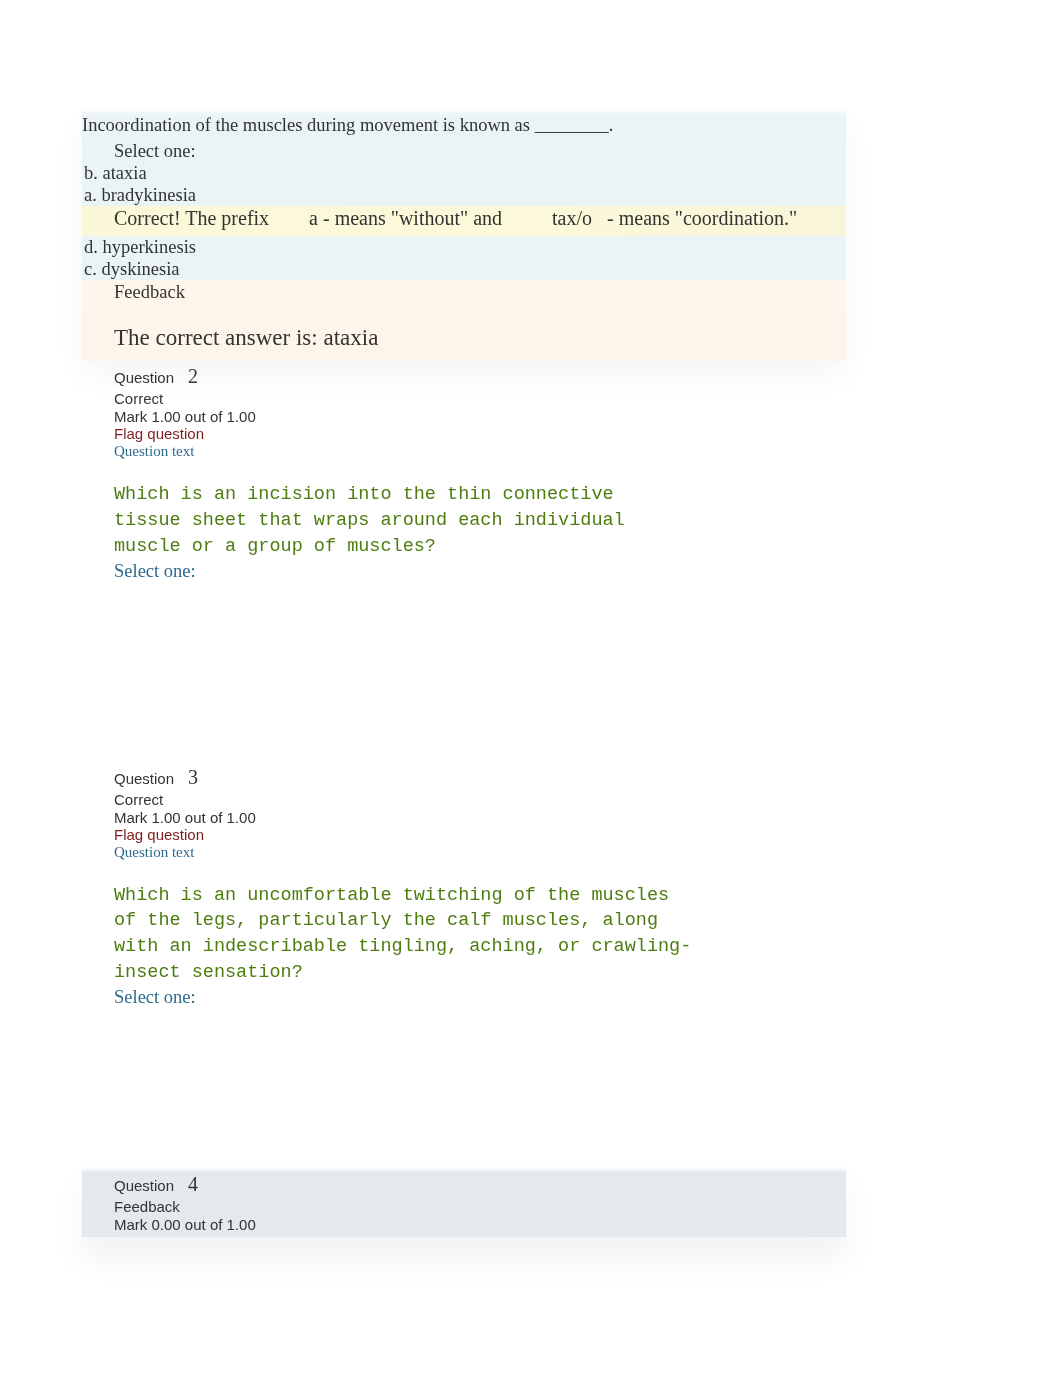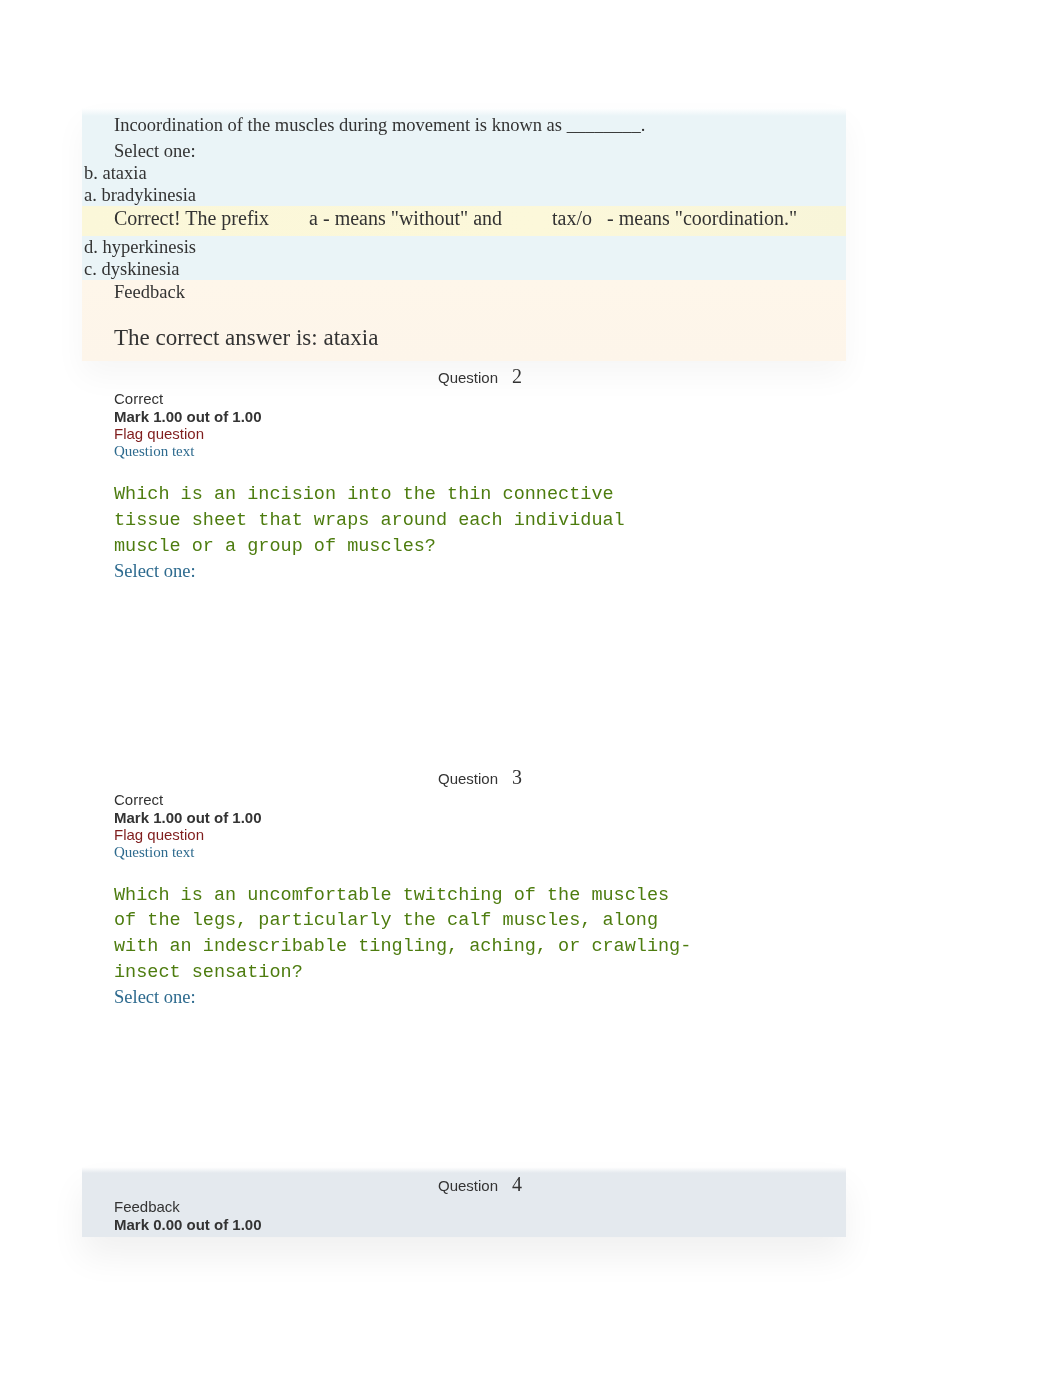--- a/index.html
+++ b/index.html
@@ -21,21 +21,20 @@
       width: 764px;
     }
     .q1-box {
       background: linear-gradient(to bottom, #ffffff 0%, #eaf4f7 8px, #eaf4f7 100%);
       padding-top: 5px;
       box-shadow: 0 15px 30px rgba(0,0,0,0.04);
     }
     .q1-prompt {
       color: #333;
       font-size: 18.5px;
-      padding-left: 32px;
       line-height: 1.4;
     }
     .q1-selectone {
       color: #333;
       font-size: 18.5px;
       padding-left: 32px;
       margin-top: 2px;
     }
     .q1-opt {
       color: #333;
@@ -68,21 +67,20 @@
       margin-top: 22px;
     }
     .q-header {
       padding-left: 32px;
       padding-top: 4px;
     }
     .q-header .row1 {
       display: flex;
       align-items: baseline;
       gap: 14px;
-      justify-content: center;
     }
     .q-label-small {
       color: #333;
       font-size: 15px;
       font-family: Arial, sans-serif;
     }
     .q-number {
       color: #333;
       font-size: 20px;
       font-family: Georgia, serif;
@@ -91,21 +89,20 @@
       color: #333;
       font-size: 15px;
       font-family: Arial, sans-serif;
       margin-top: 2px;
     }
     .q-mark {
       color: #333;
       font-size: 15px;
       font-family: Arial, sans-serif;
       margin-top: 1px;
-      font-weight: bold;
     }
     .q-flag {
       color: #7f1d1d;
       font-size: 15px;
       font-family: Arial, sans-serif;
       margin-top: 0px;
     }
     .q-text-heading {
       color: #2d6a8e;
       font-size: 15px;

